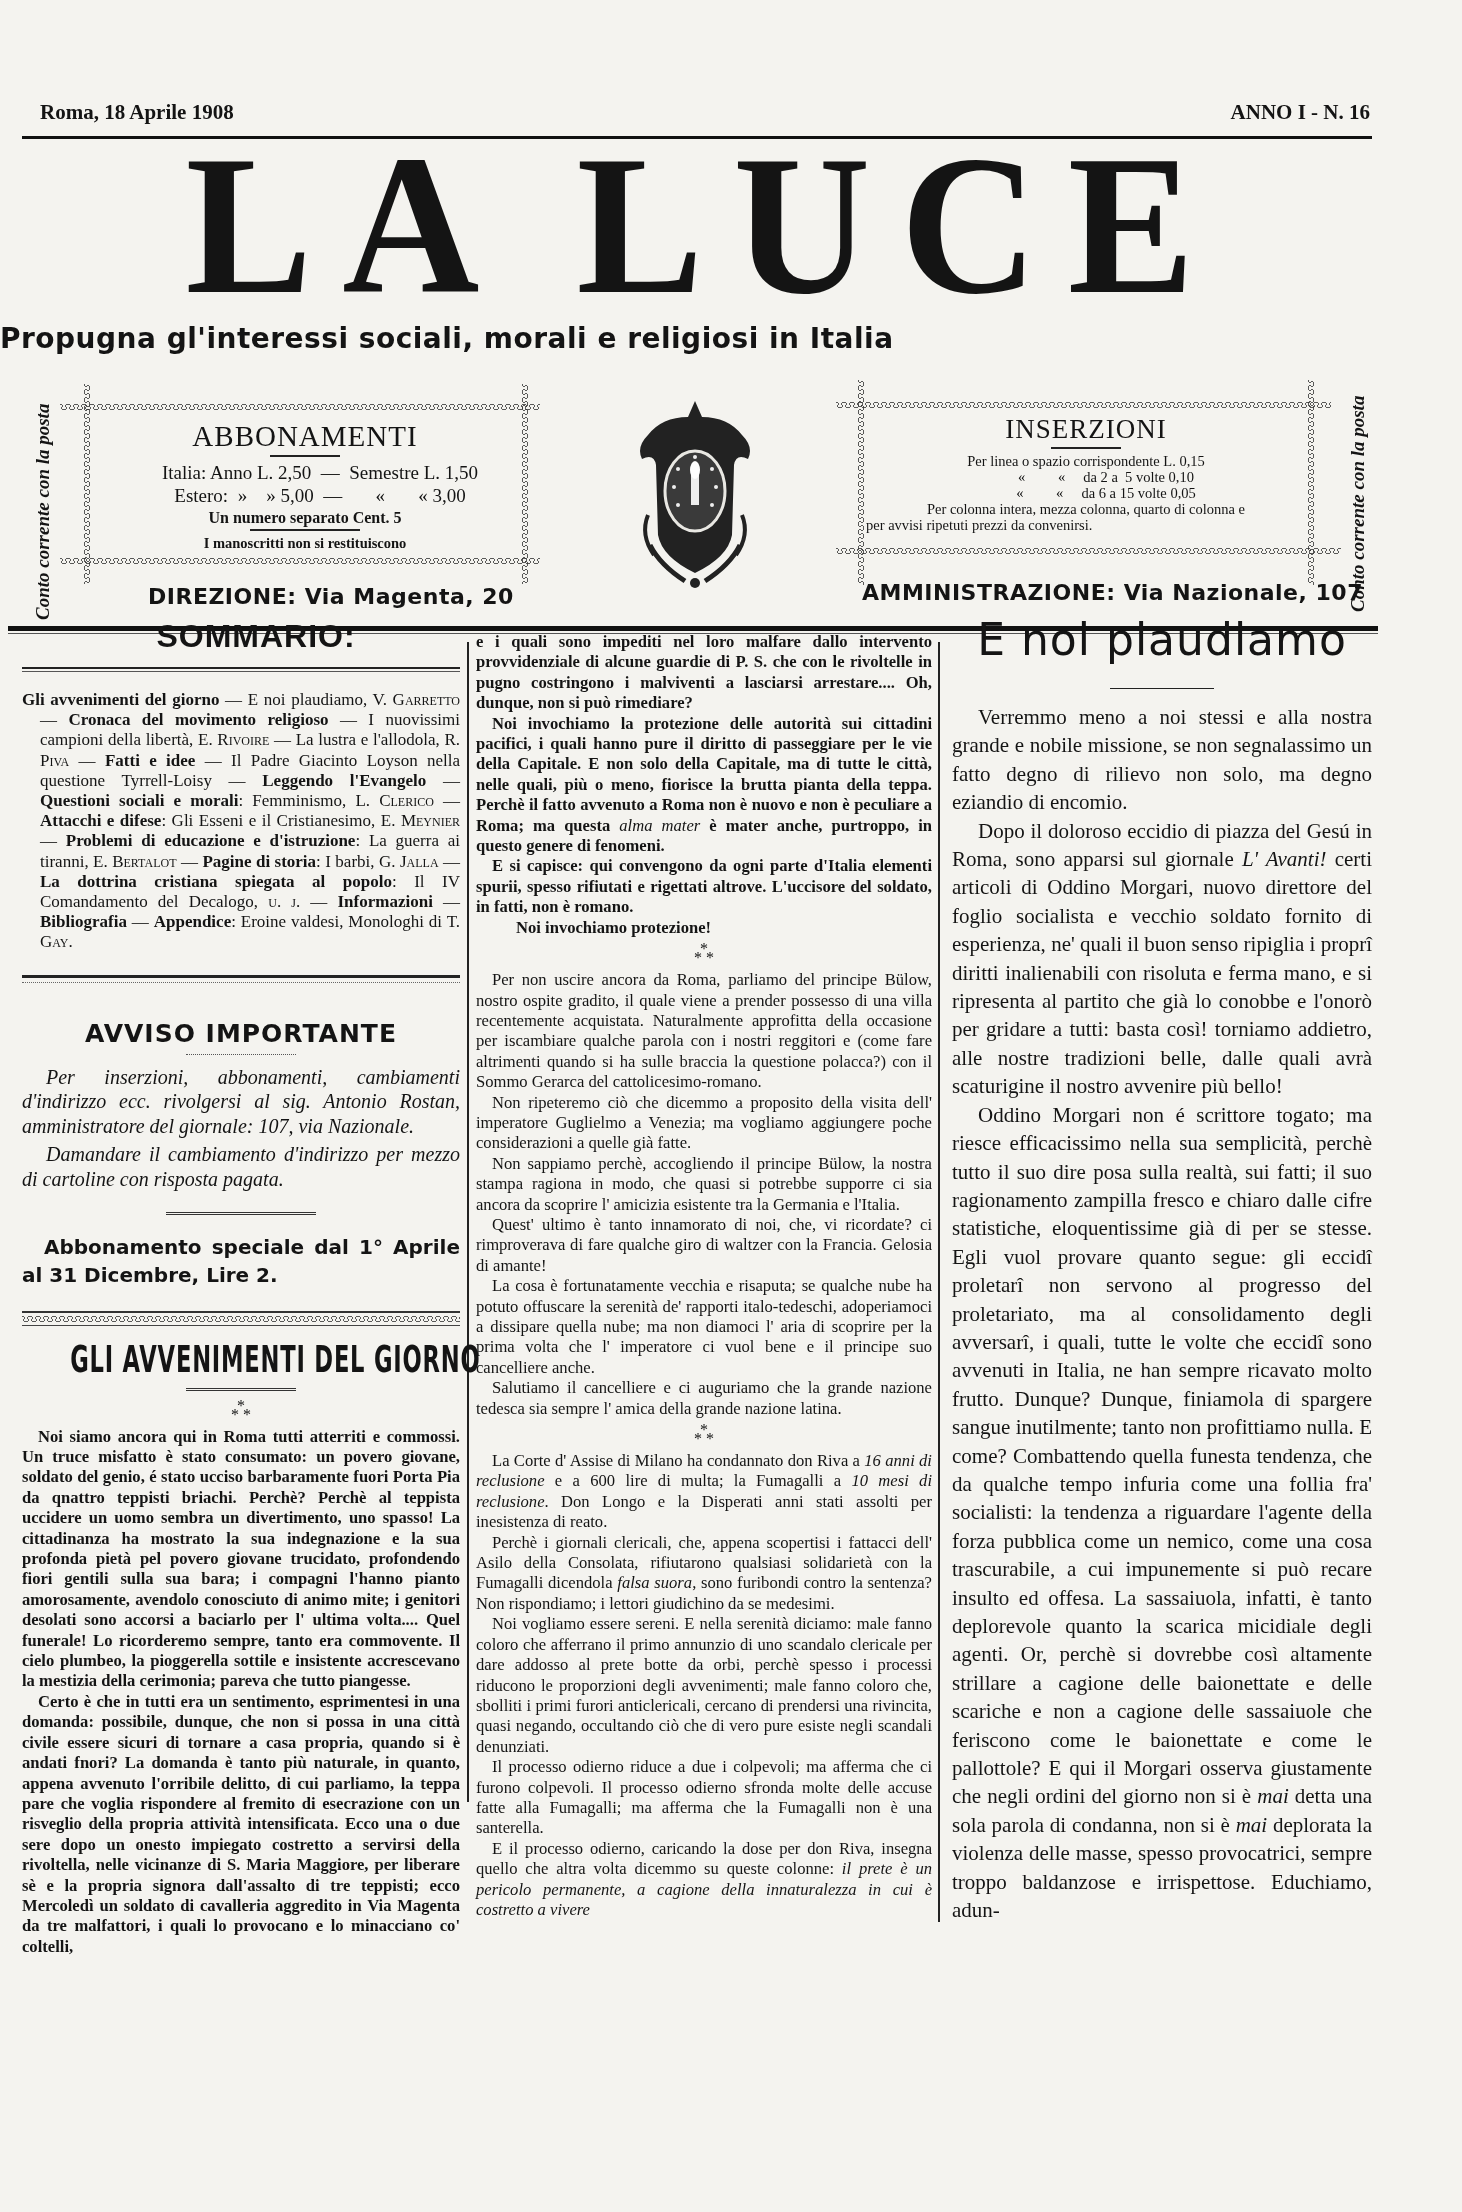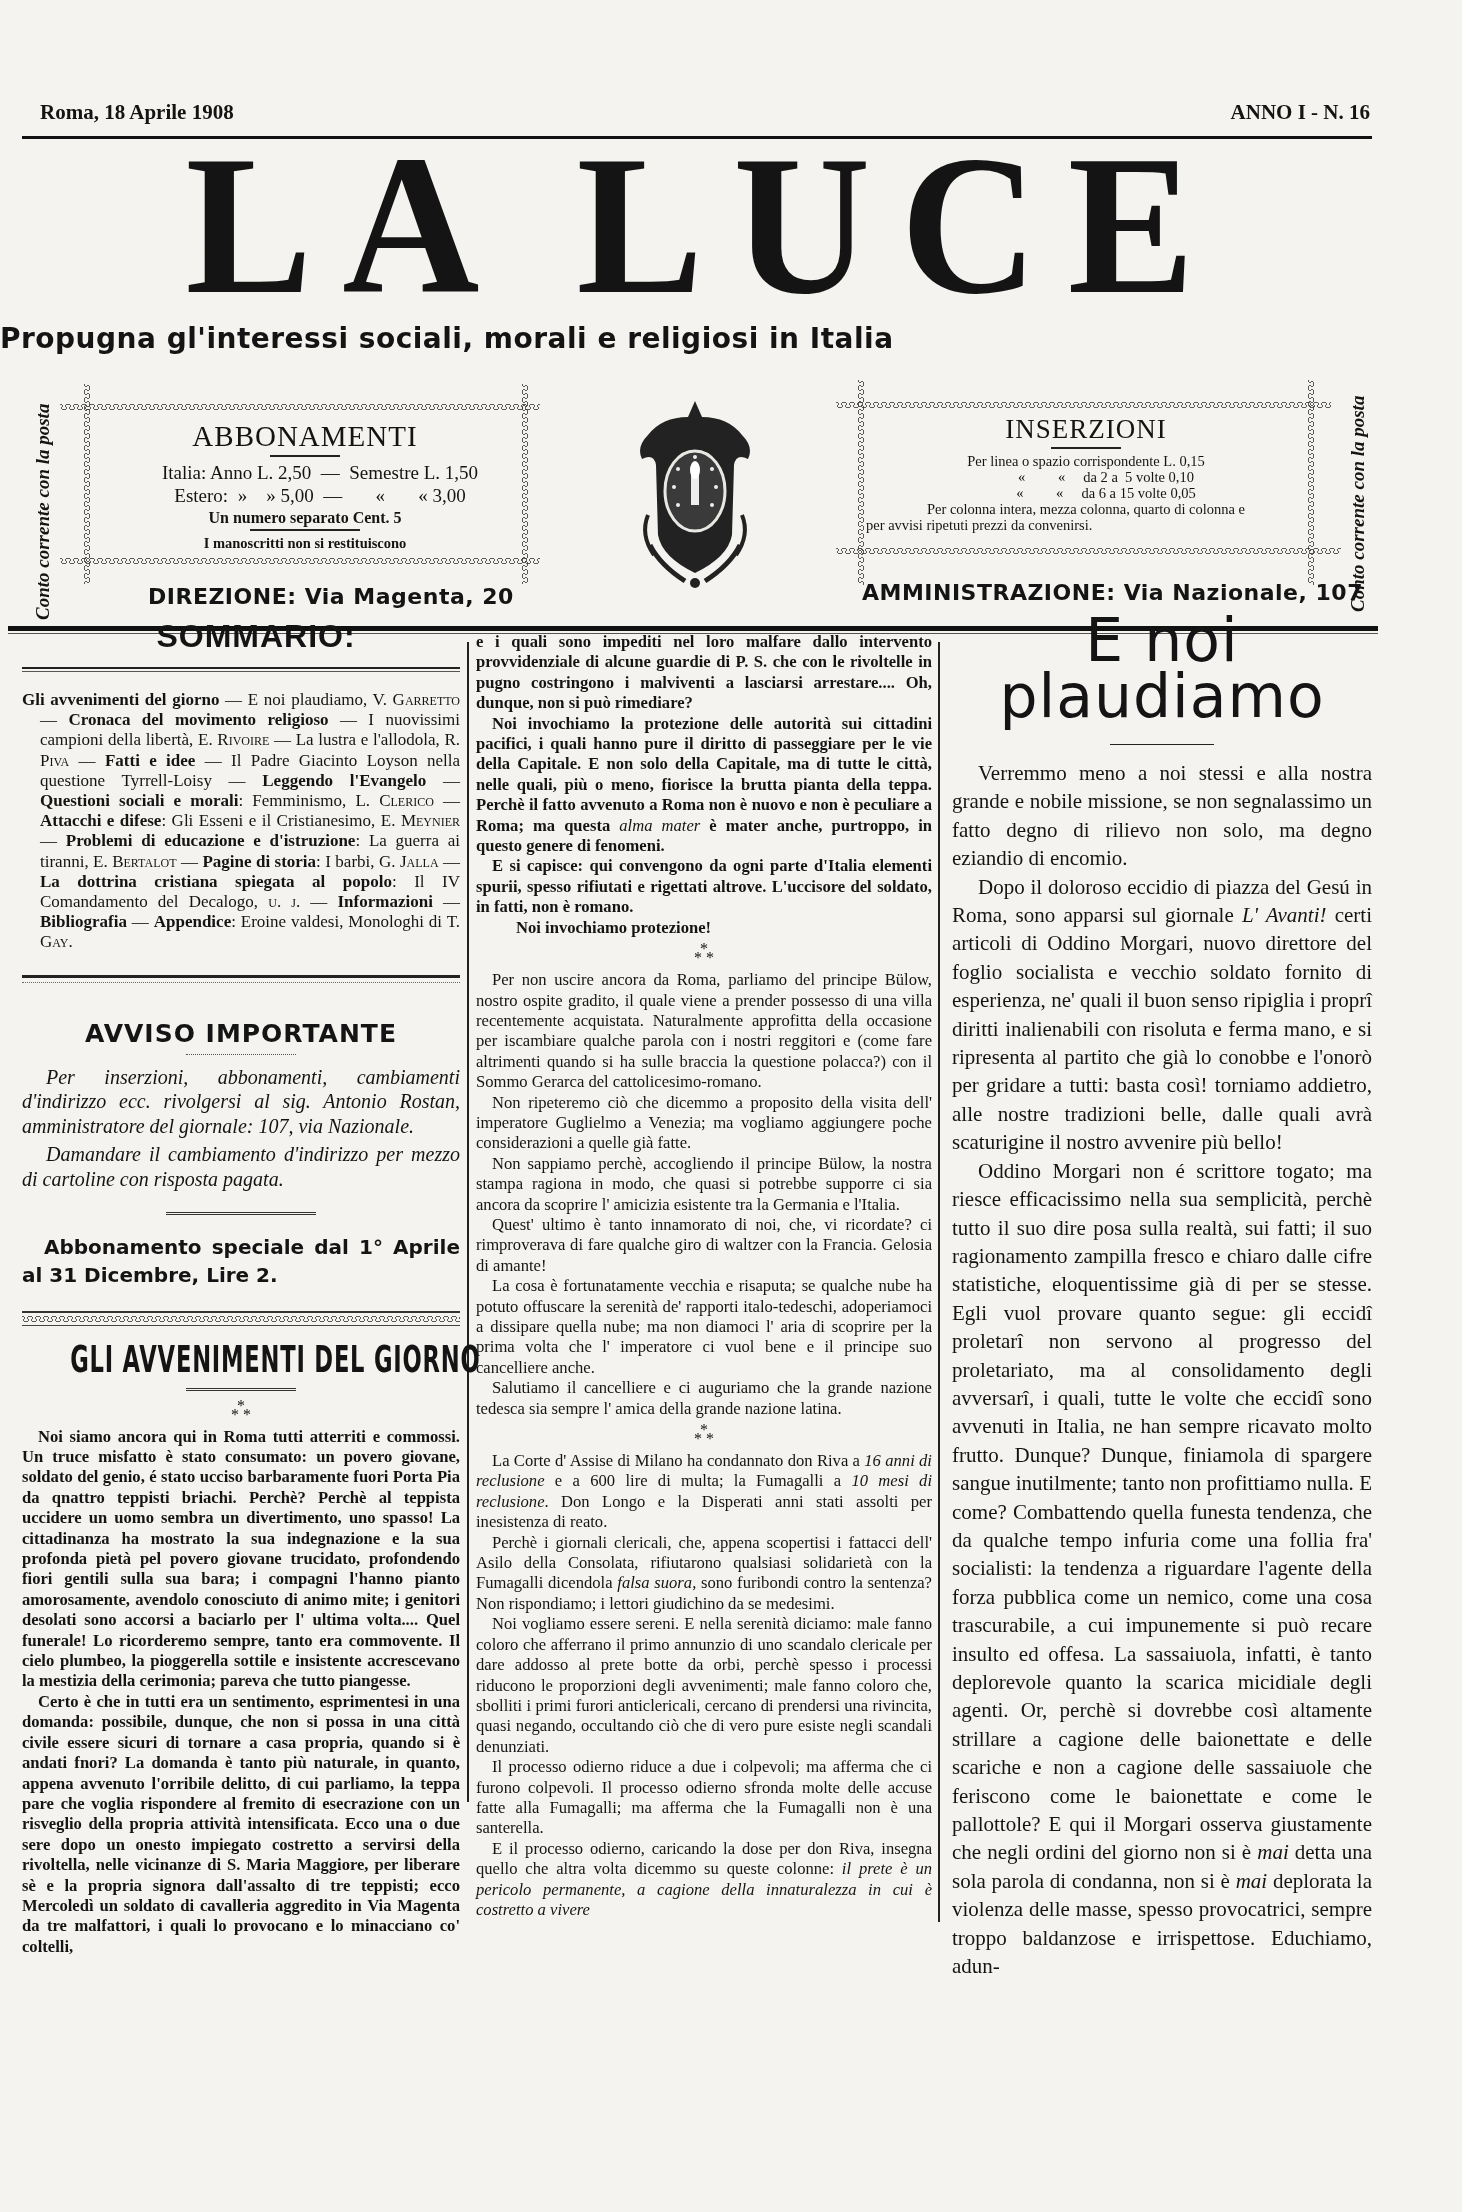--- a/index.html
+++ b/index.html
@@ -113,21 +113,21 @@
   .gli-title {
     text-align: center; font-family: "DejaVu Sans", sans-serif; font-weight: bold;
     font-size: 29px; letter-spacing: 1px; transform: scaleX(0.78) scaleY(1.3); margin: 8px 0 12px;
     white-space: nowrap;
   }
   .center-rule { width: 110px; height: 3px; border-top: 1px solid #333; border-bottom: 1px solid #333; margin: 10px auto 10px; }
   .asterism { text-align: center; font-size: 16px; line-height: 9px; margin: 6px 0 8px; }
   .asterism span { display: block; }
 
   .col3-title {
-    text-align: center; font-family: "DejaVu Sans", sans-serif; font-size: 60px;
+    text-align: center; font-family: "DejaVu Sans", sans-serif; font-size: 44px;
     line-height: 56px; margin-top: 4px; letter-spacing: 1px;
   }
   .col3-rule { width: 104px; height: 1px; background: #222; margin: 20px auto 14px; }
   .col3-text { font-size: 21px; line-height: 28.4px; text-align: justify; }
   .col3-text p { text-indent: 26px; }
 </style>
 </head>
 <body>
 
 <div class="page">

